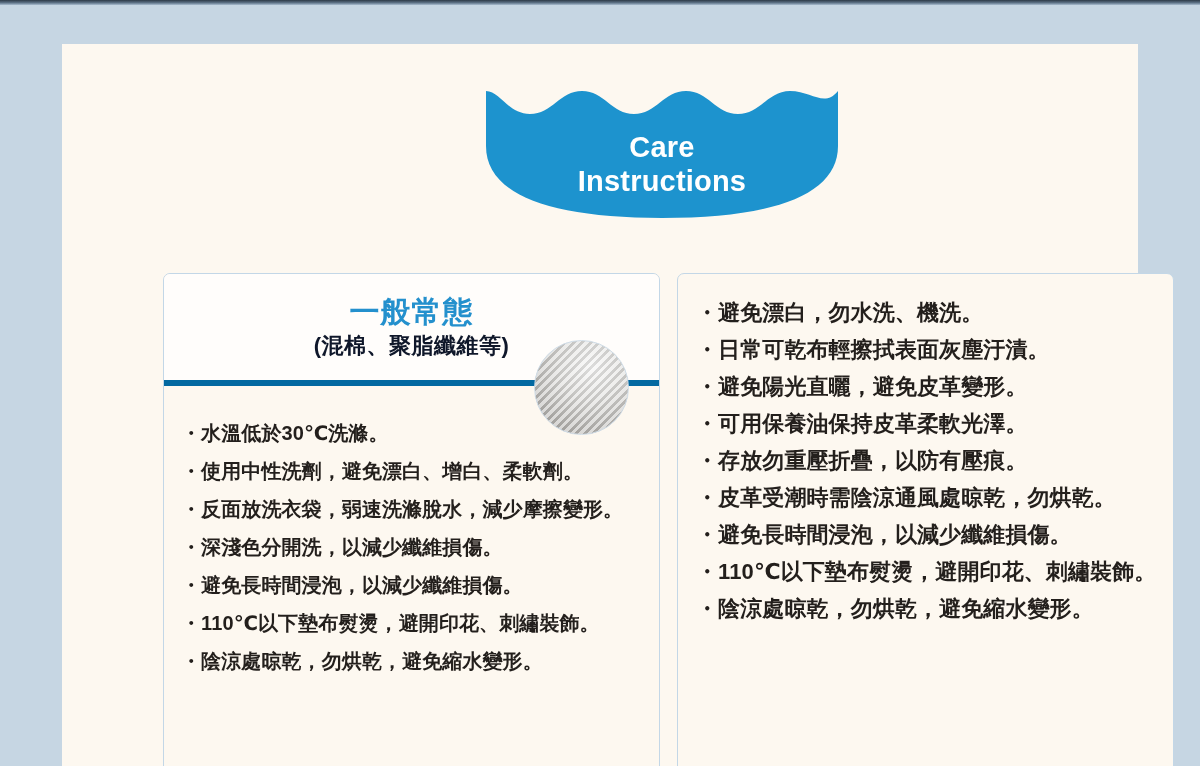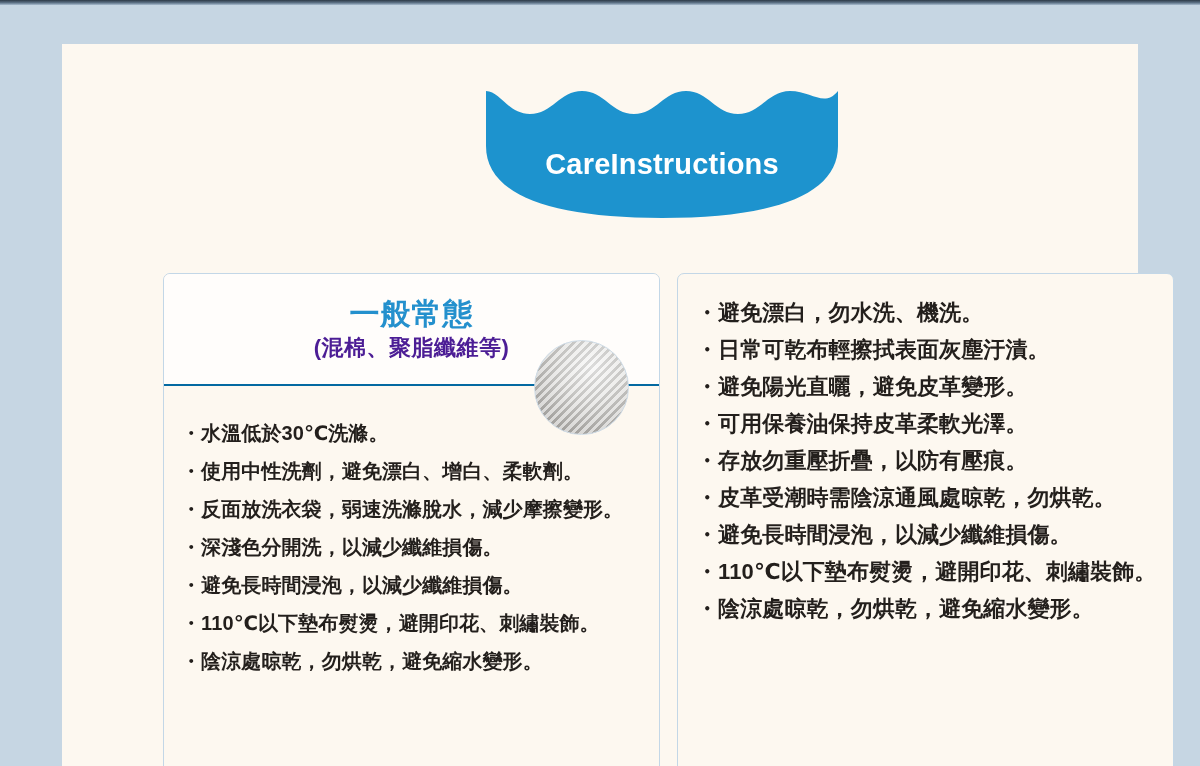--- a/index.html
+++ b/index.html
@@ -42,20 +42,21 @@
     width: 352px;
     height: 130px;
   }
   .banner svg { display: block; width: 352px; height: 130px; }
   .banner-text {
     position: absolute;
     top: 0; left: 0;
     width: 352px;
     height: 130px;
     display: flex;
+    flex-direction: column;
     align-items: center;
     justify-content: center;
     padding-top: 22px;
     box-sizing: border-box;
     color: #ffffff;
     font-weight: bold;
     font-size: 29px;
     line-height: 1.18;
     letter-spacing: .2px;
     text-align: center;
@@ -77,38 +78,38 @@
     box-sizing: border-box;
     border: 1px solid #c3d7e7;
     border-radius: 7px;
     background: #fdf8f0;
     position: relative;
     overflow: visible;
   }
   .card-head {
     height: 112px;
     background: #fffdfb;
-    border-bottom: 2px solid #0369a1;
+    border-bottom: 6px solid #0369a1;
     border-radius: 6px 6px 0 0;
     display: flex;
     flex-direction: column;
     align-items: center;
     justify-content: center;
     box-sizing: border-box;
   }
   .card-head.tall-title { padding-top: 2px; }
   .card-title {
     color: #2490cd;
     font-weight: bold;
     font-size: 30px;
     line-height: 1.25;
     letter-spacing: 1px;
   }
   .card-subtitle {
-    color: #4c1d95;
+    color: #0f172a;
     font-weight: bold;
     font-size: 22px;
     line-height: 1.3;
     letter-spacing: .5px;
     margin-top: 2px;
   }
 
   
   .swatch {
     position: absolute;

